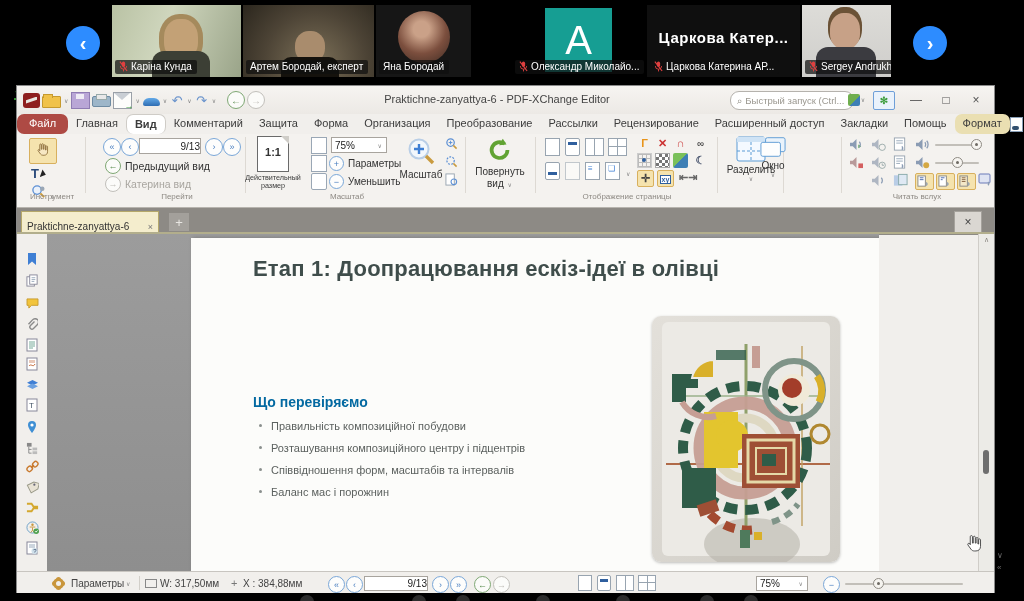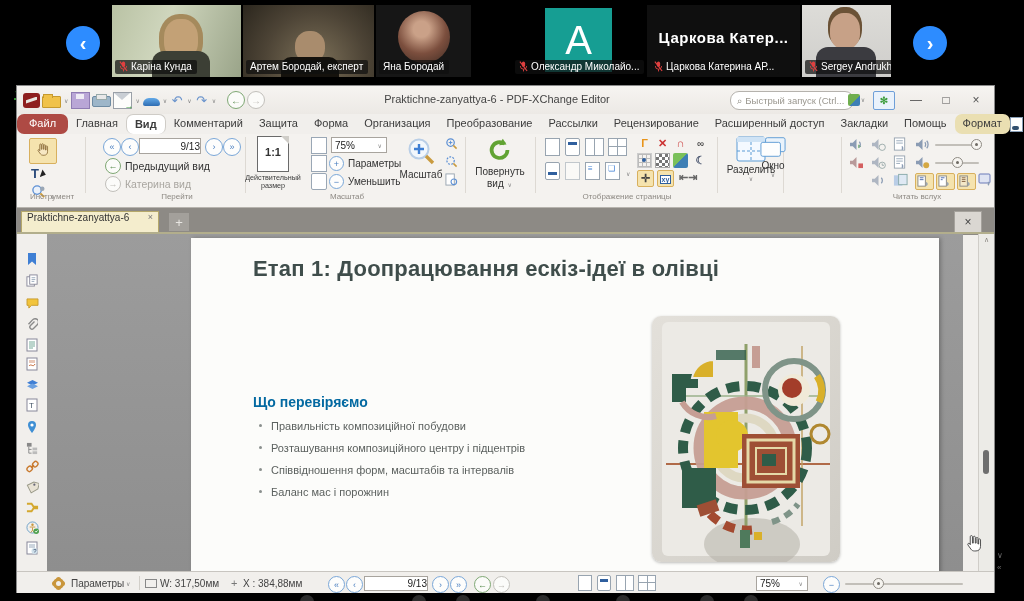--- a/index.html
+++ b/index.html
@@ -91,30 +91,30 @@
   .minitxt{font-size:7.2px;color:#3a3a3a;text-align:center;line-height:1.15;}
   .pageic{position:absolute;width:15px;height:18px;background:#fff;border:1px solid #98a4b0;box-sizing:border-box;}
   .chip{position:absolute;width:15px;height:15px;font-size:11px;line-height:15px;text-align:center;font-weight:bold;cursor:pointer;}
   .spk{fill:none;stroke:#8b9cb4;stroke-width:1.4;}
   .slider{position:absolute;height:2px;background:#c2bfb9;border-radius:1px;}
   .knob{position:absolute;top:-5px;width:11px;height:11px;border-radius:50%;border:1px solid #8f8b84;background:#f6f4f0;box-sizing:border-box;}
   .knob:after{content:"";position:absolute;left:3px;top:3px;width:3px;height:3px;border-radius:50%;background:#6e6a63;}
   
   .tabstrip{position:absolute;left:0;top:121px;width:100%;height:27px;background:#8d8a85;border-top:1px solid #b7b4ae;}
   .dtab{position:absolute;left:4px;top:3px;width:138px;height:22px;background:#f4edcd;border:1px solid #b5a86a;
-        font-size:10px;color:#333;display:flex;align-items:flex-start;justify-content:space-between;padding:0 5px;box-sizing:border-box;gap:12px;}
+        font-size:10px;color:#333;display:flex;align-items:flex-end;justify-content:space-between;padding:0 5px;box-sizing:border-box;gap:12px;}
   .plus{position:absolute;left:152px;top:5px;width:20px;height:18px;background:#a3a09b;color:#e8e6e2;font-size:13px;
         display:flex;align-items:center;justify-content:center;cursor:pointer;}
   .strip-close{position:absolute;right:12px;top:3px;width:26px;height:20px;background:#dad7d2;border:1px solid #a5a29c;
         color:#444;font-size:12px;display:flex;align-items:center;justify-content:center;cursor:pointer;}
   .tanline{position:absolute;left:0;top:146px;width:100%;height:2px;background:#b2ae8c;}
   
   .sidebar{position:absolute;left:0;top:148px;width:30px;height:337px;background:#f1efec;border-right:1px solid #c9c6c1;}
   .sideic{position:absolute;left:7px;width:16px;height:16px;font-size:12px;line-height:16px;text-align:center;cursor:pointer;}
-  .viewport{position:absolute;left:30px;top:148px;width:916px;height:337px;background:linear-gradient(#9c9c9c,#8e8e8e);overflow:hidden;}
+  .viewport{position:absolute;left:30px;top:148px;width:832px;height:337px;background:linear-gradient(#9c9c9c,#8e8e8e);overflow:hidden;}
   .page{position:absolute;left:144px;top:4px;width:748px;height:340px;background:#fcfcfa;box-shadow:2px 0 4px rgba(0,0,0,.25);}
   .stitle{position:absolute;left:62px;top:18px;font-size:22px;font-weight:bold;color:#3f4d4b;letter-spacing:.2px;}
   .shead{position:absolute;left:62px;top:156px;font-size:14px;font-weight:bold;color:#0369a1;}
   .sbullets{position:absolute;left:62px;top:182px;margin:0;padding:0;list-style:none;font-size:11px;color:#5c615f;}
   .sbullets li{position:relative;padding-left:18px;margin-bottom:10px;}
   .sbullets li:before{content:"";position:absolute;left:6px;top:4px;width:3px;height:3px;border-radius:50%;background:#8a8f8d;}
   .art{position:absolute;left:461px;top:78px;width:188px;height:246px;border-radius:9px;overflow:hidden;
        box-shadow:0 1px 3px rgba(0,0,0,.25);}
   .vscroll{position:absolute;right:0;top:148px;width:15px;height:337px;background:#ecebe7;border-left:1px solid #d0cdc8;}
   .vthumb{position:absolute;left:4px;width:6px;border-radius:3px;background:#6e6e6e;}

